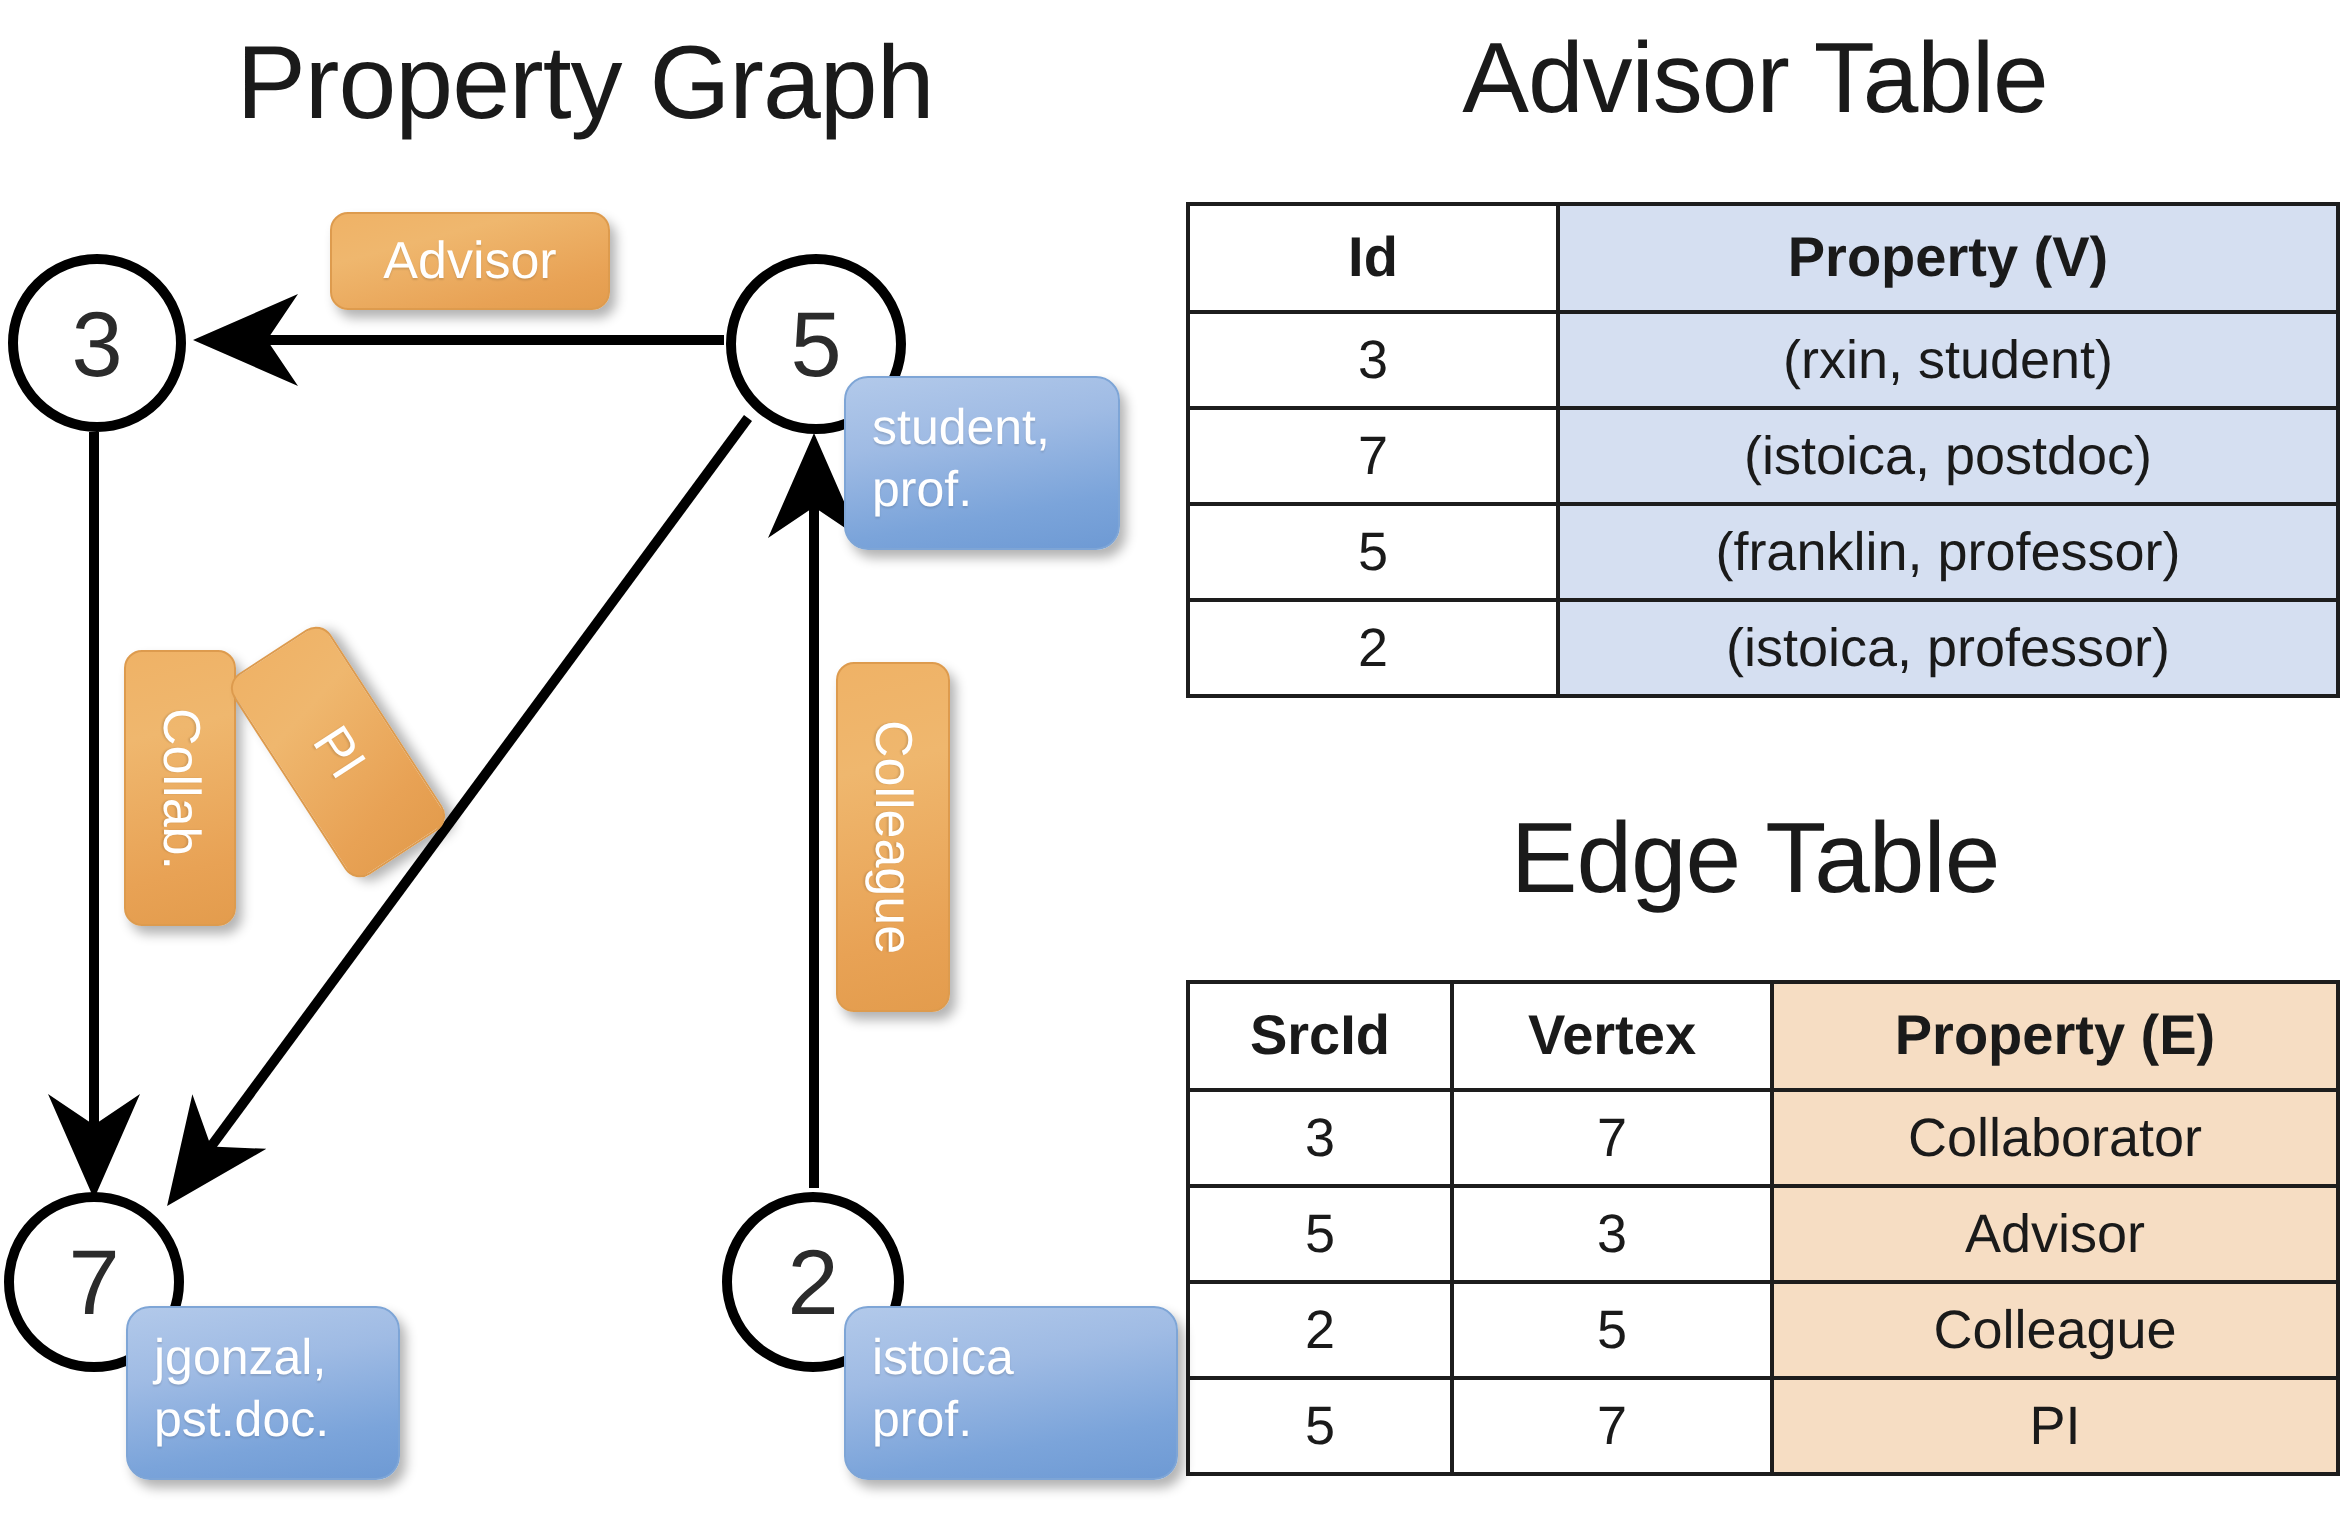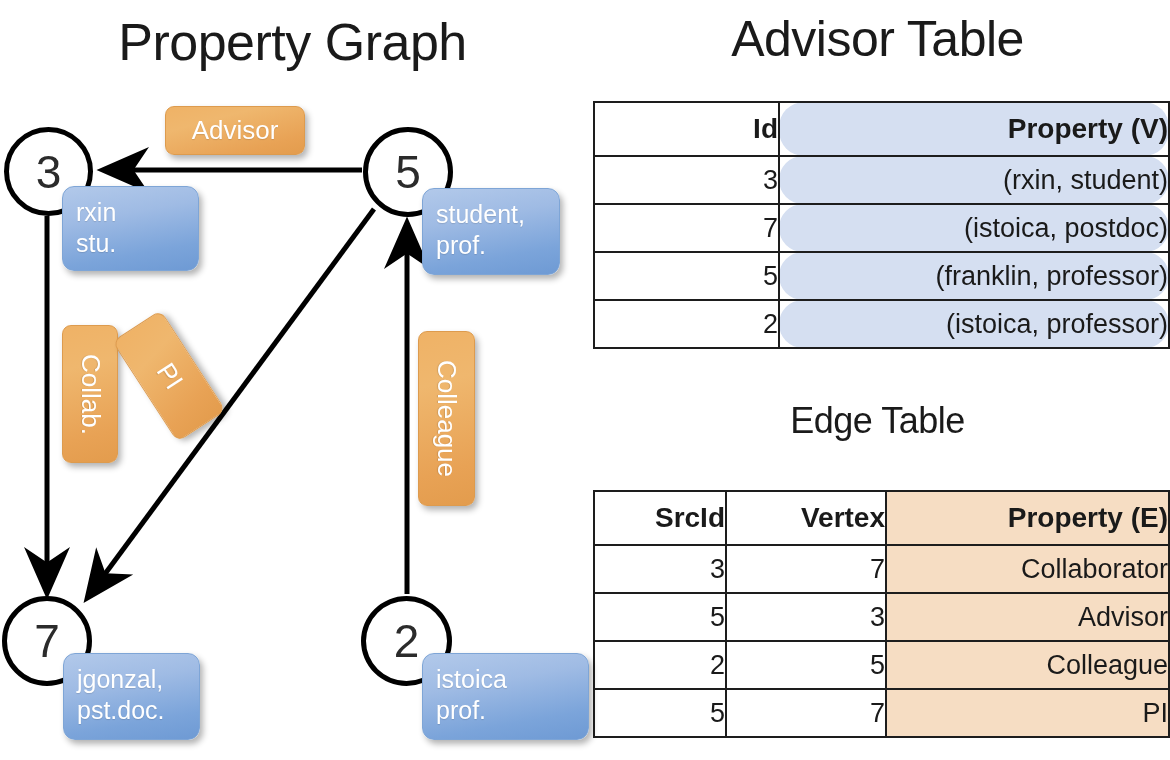--- a/index.html
+++ b/index.html
@@ -9,21 +9,21 @@
   .panel{position:absolute;text-decoration:underline;}
 
   
   .title{
     position:absolute;text-align:center;
     font-family:"Liberation Sans", sans-serif;
     font-weight:300;color:#1a1a1a;white-space:nowrap;
   }
   #pg-title{left:0;top:12px;width:585px;font-size:52px;letter-spacing:-0.5px;}
   #vt-title{left:585px;top:10px;width:585px;font-size:50px;letter-spacing:-0.5px;}
-  #et-title{left:585px;top:400px;width:585px;font-size:36px;letter-spacing:-0.5px;}
+  #et-title{left:585px;top:400px;width:585px;font-size:50px;letter-spacing:-0.5px;}
 
   
   #graph{left:0;top:0;width:585px;height:760px;}
   #edges{position:absolute;left:0;top:0;width:585px;height:760px;}
 
   .node{
     position:absolute;border:5px solid #000;border-radius:50%;
     background:#fff;box-sizing:border-box;
     display:flex;align-items:center;justify-content:center;
     font-size:46px;font-weight:300;color:#2b2b2b;line-height:1;
@@ -51,25 +51,25 @@
     white-space:nowrap;z-index:2;
     text-shadow:0 1px 1px rgba(0,0,0,0.12);
   }
   .ebox.vert span{ transform:rotate(90deg); display:block; }
   .ebox.diag  span{ transform:rotate(90deg); display:block; }
 
   
   table{border-collapse:collapse;position:absolute;table-layout:fixed;}
   table td,table th{
     border:2px solid #1d1d1d;
-    text-align:right;font-weight:300;color:#1a1a1a;
+    text-align:center;font-weight:300;color:#1a1a1a;
     font-size:27px;padding:0;height:46px;
   }
   table th{font-weight:700;font-size:28px;height:52px;}
-  .hdr-blue,.cell-blue{background:#d5dff1;border-radius:25px;}
+  .hdr-blue,.cell-blue{background:#d5dff1;}
   .hdr-oran,.cell-oran{background:#f6ddc3;}
   .cell-white{background:#fff;}
 
   #vertex-table{left:593px;top:101px;width:575px;}
   #edge-table{left:593px;top:490px;width:575px;padding-left:24px;}
 </style>
 </head>
 <body>
 
 <div class="panel" id="graph">
@@ -101,24 +101,20 @@
   </div>
 
   <div class="ebox diag" style="left:140px;top:316px;width:58px;height:120px;transform:rotate(-33deg);">
     <span>PI</span>
   </div>
 
   <div class="ebox vert" style="left:418px;top:331px;width:57px;height:175px;">
     <span>Colleague</span>
   </div>
 
-  <div class="vbox" style="left:62px;top:186px;width:137px;height:85px;">
-    <div>rxin</div>
-    <div>stu.</div>
-  </div>
 
   <div class="vbox" style="left:422px;top:188px;width:138px;height:87px;">
     <div>student,</div>
     <div>prof.</div>
   </div>
 
   <div class="vbox" style="left:63px;top:653px;width:137px;height:87px;">
     <div>jgonzal,</div>
     <div>pst.doc.</div>
   </div>

